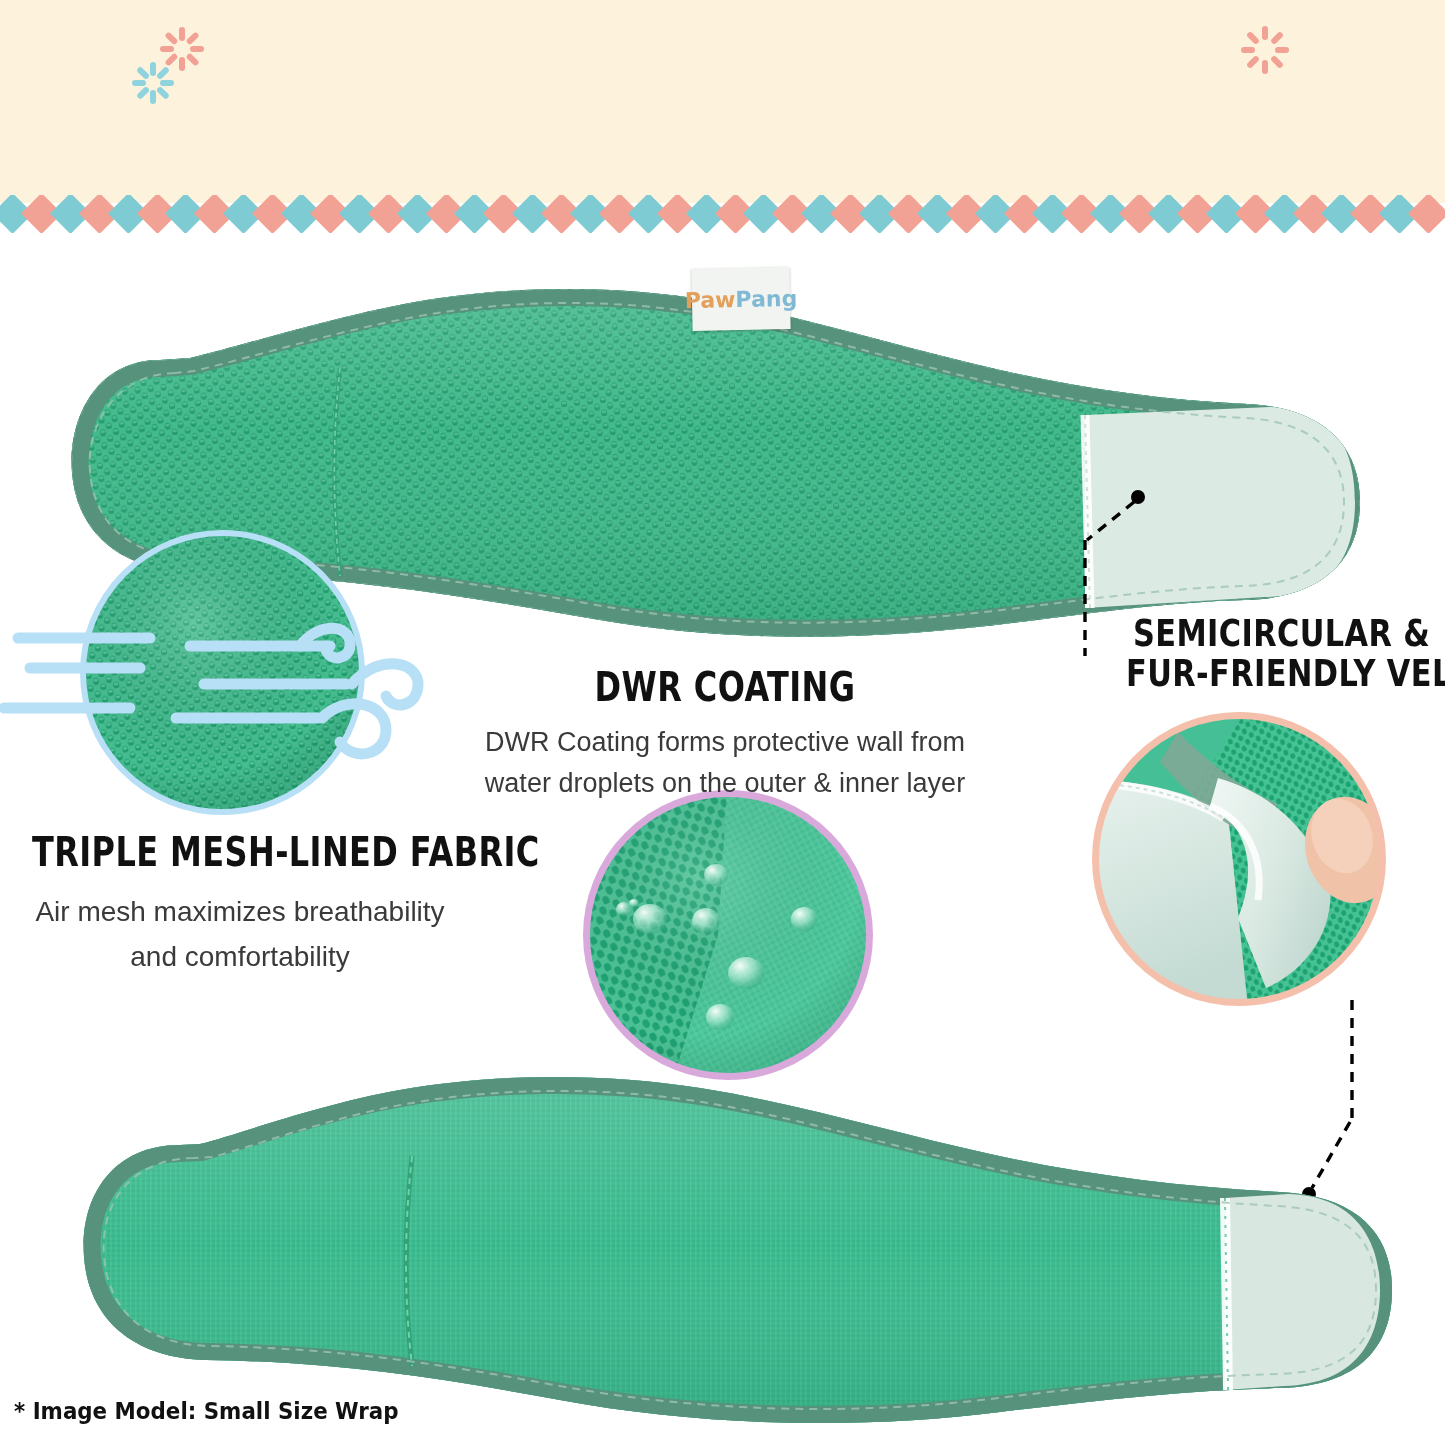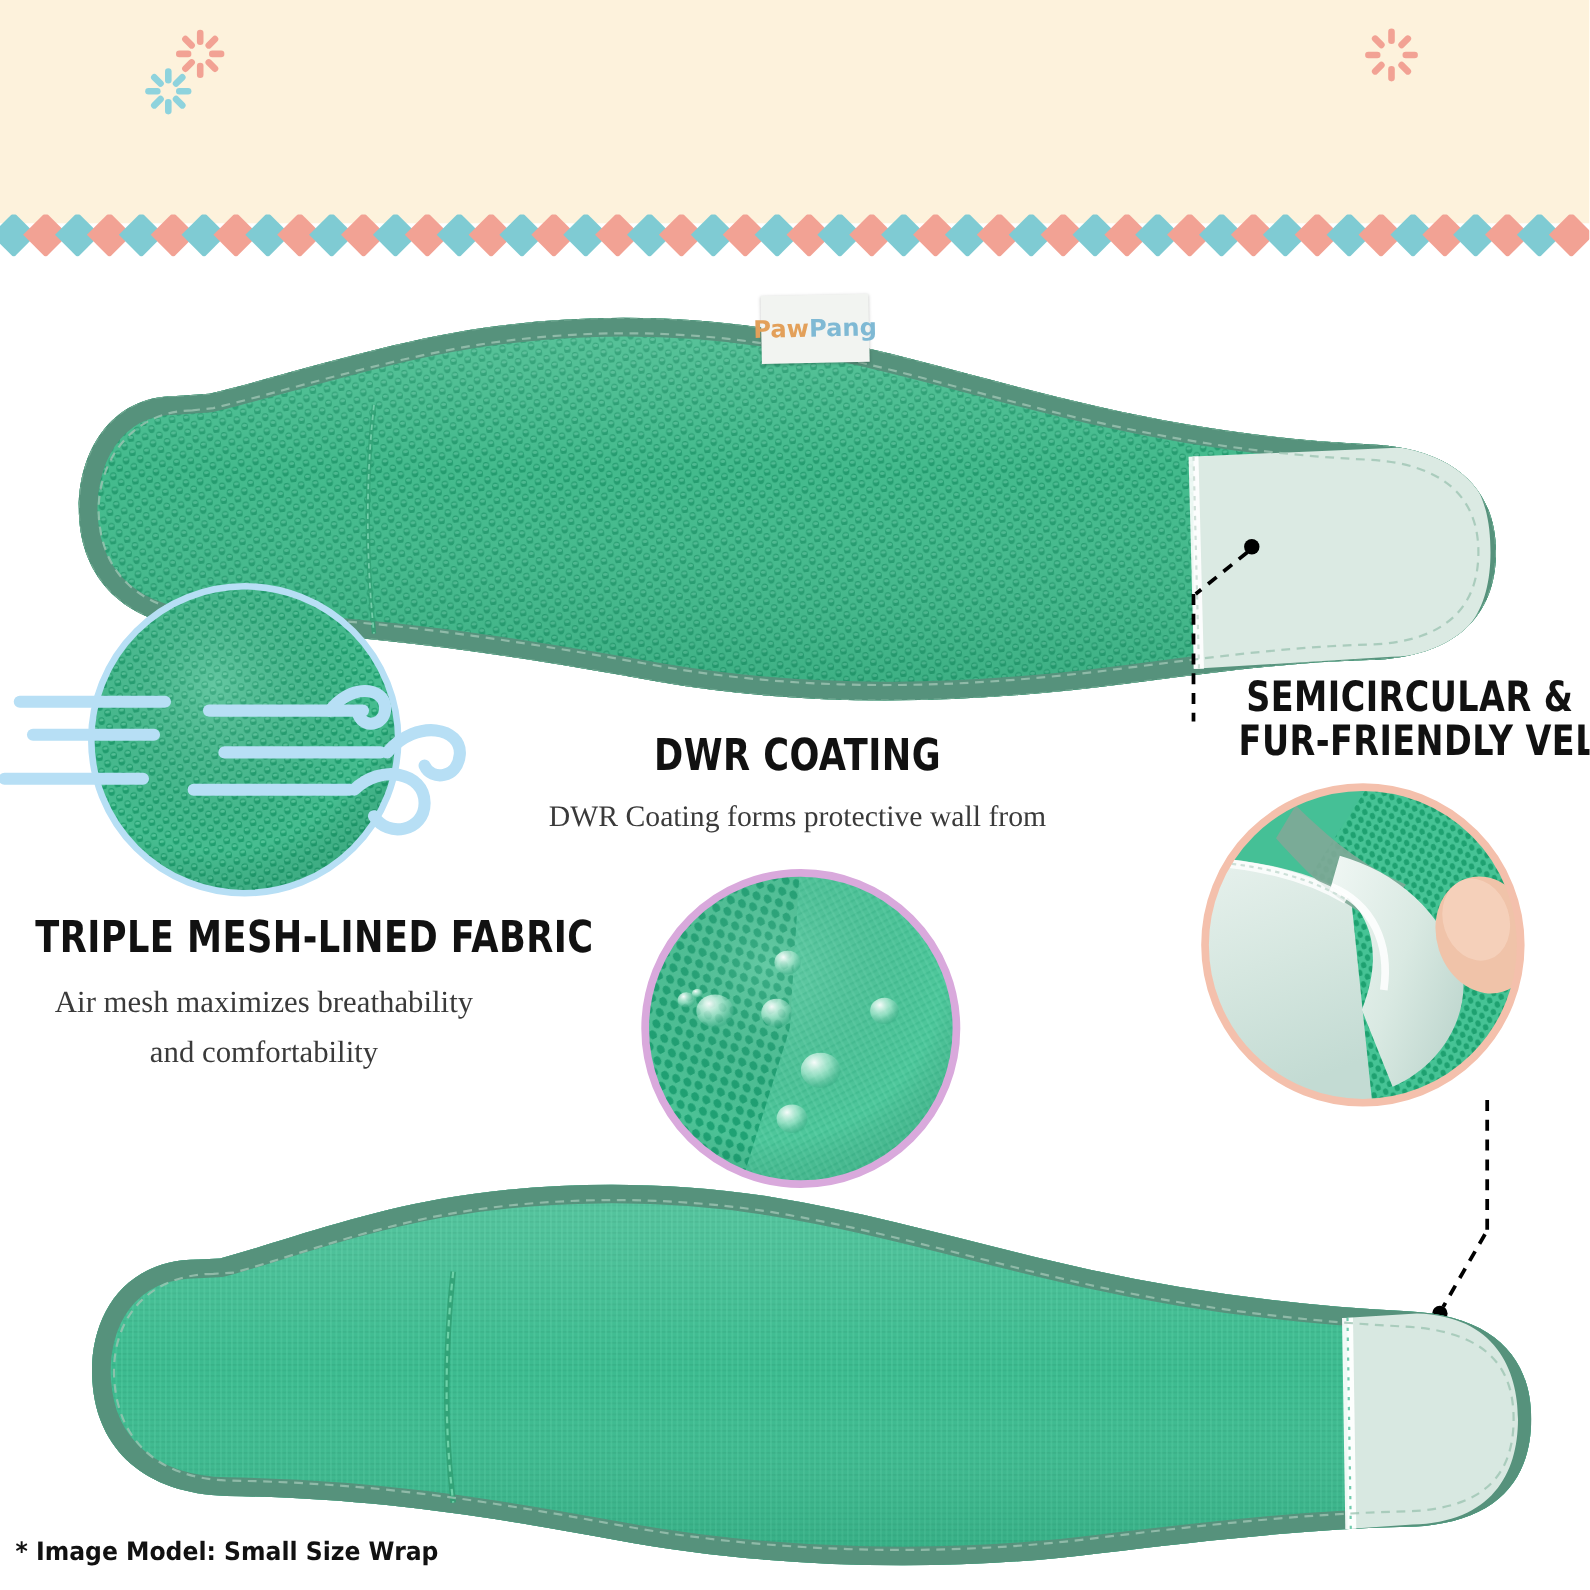--- a/index.html
+++ b/index.html
@@ -68,21 +68,21 @@
     font-weight:bold;
     color:#111111;
     letter-spacing:.5px;
     line-height:1.12;
     text-align:center;
     transform:scaleX(.80);
     transform-origin:50% 50%;
     white-space:nowrap;
   }
   .feat-body{
-    font-family:Liberation Serif, serif;
+    font-family:Liberation Sans, sans-serif;
     color:#3a3a3a;
     text-align:center;
     line-height:1.55;
   }
   .footnote{
     position:absolute;
     font-family:"DejaVu Sans",sans-serif;
     font-weight:bold;
     color:#111;
     font-size:23px;
@@ -448,20 +448,21 @@
     </g>
   </svg>
   <div class="inset-ring" style="left:1092px;top:712px;width:294px;height:294px;border:7px solid #f4c0ac;"></div>
 
   <div class="feat-title" style="position:absolute;left:-20px;top:830px;width:520px;font-size:40px;">TRIPLE MESH-LINED FABRIC</div>
   <div class="feat-body" style="position:absolute;left:-20px;top:890px;width:520px;font-size:28px;">Air mesh maximizes breathability</div>
   <div class="feat-body" style="position:absolute;left:-20px;top:935px;width:520px;font-size:28px;">and comfortability</div>
 
   <div class="feat-title" style="position:absolute;left:445px;top:665px;width:560px;font-size:40px;">DWR COATING</div>
   <div class="feat-body" style="position:absolute;left:445px;top:722px;width:560px;font-size:27px;">DWR Coating forms protective wall from</div>
+  <div class="feat-body" style="position:absolute;left:445px;top:763px;width:560px;font-size:27px;">water droplets on the outer &amp; inner layer</div>
 
   <div class="feat-title" style="position:absolute;left:1098px;top:612px;width:350px;font-size:38px;">SEMICIRCULAR &amp;</div>
   <div class="feat-title" style="position:absolute;left:1090px;top:652px;width:360px;font-size:38px;">FUR-FRIENDLY VELCRO</div>
 
   <svg class="wrap-img" style="left:1290px;top:1000px;" width="90" height="210" viewBox="0 0 90 210">
     <path d="M 62 0 L 62 120" stroke="#000" stroke-width="3.4" stroke-dasharray="10 8" fill="none"></path>
     <path d="M 60 122 L 22 188" stroke="#000" stroke-width="3.4" stroke-dasharray="10 8" fill="none"></path>
     <circle cx="19" cy="194" r="7" fill="#000"></circle>
   </svg>
 

